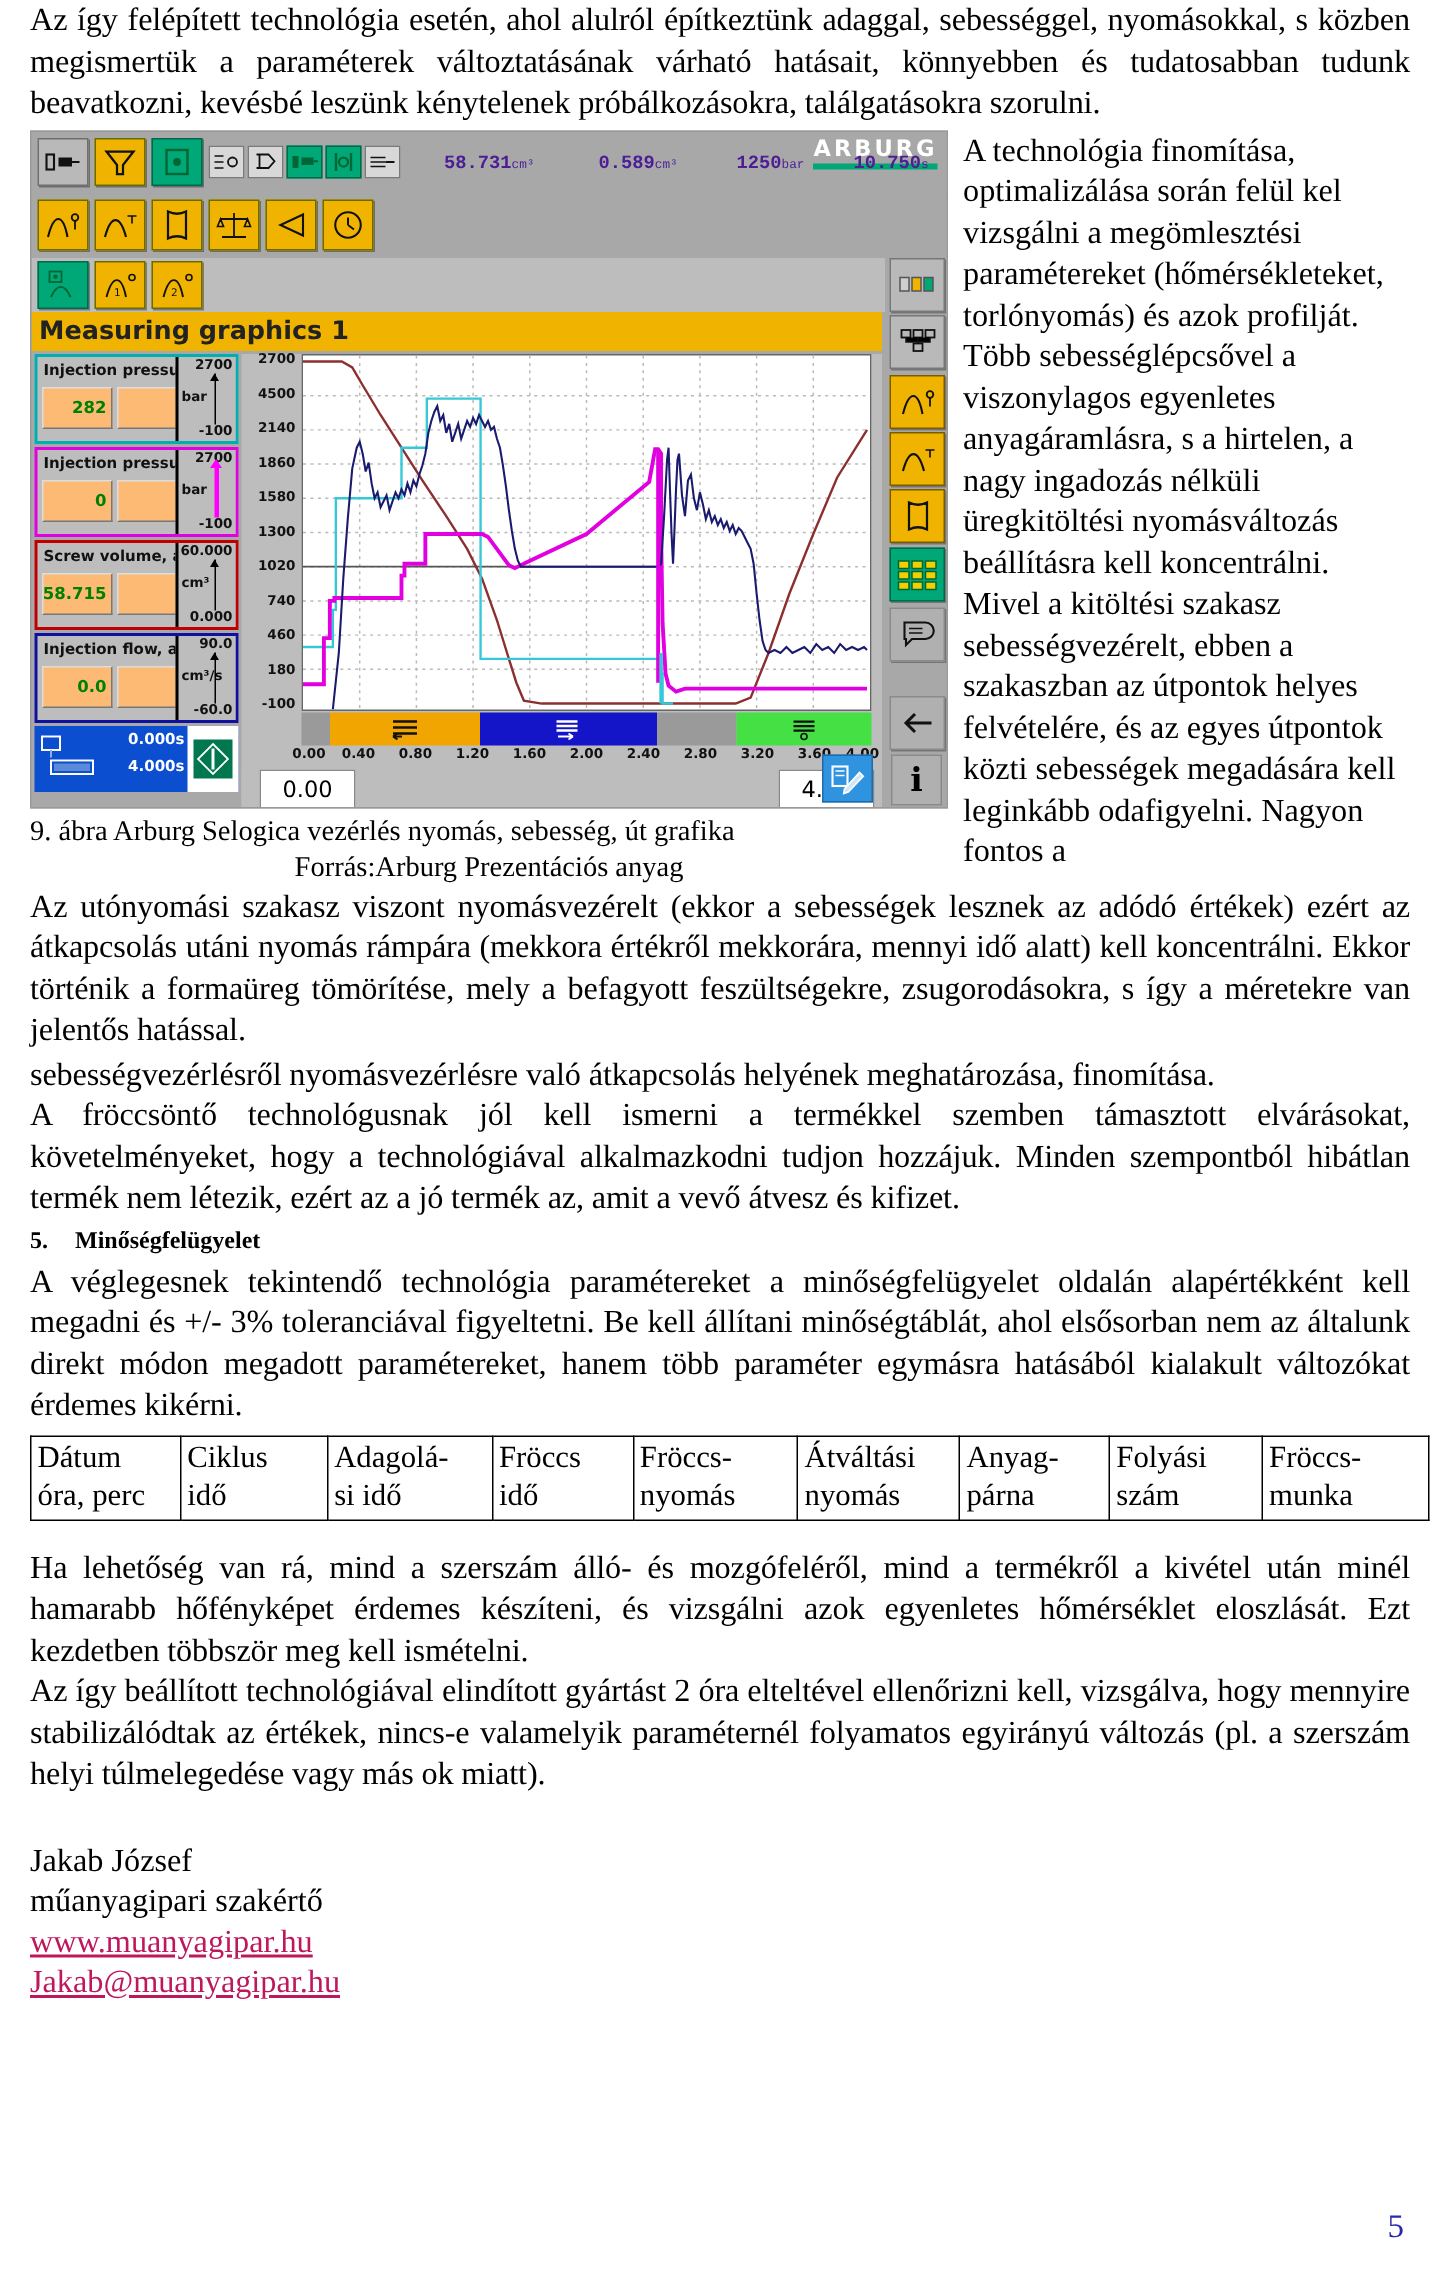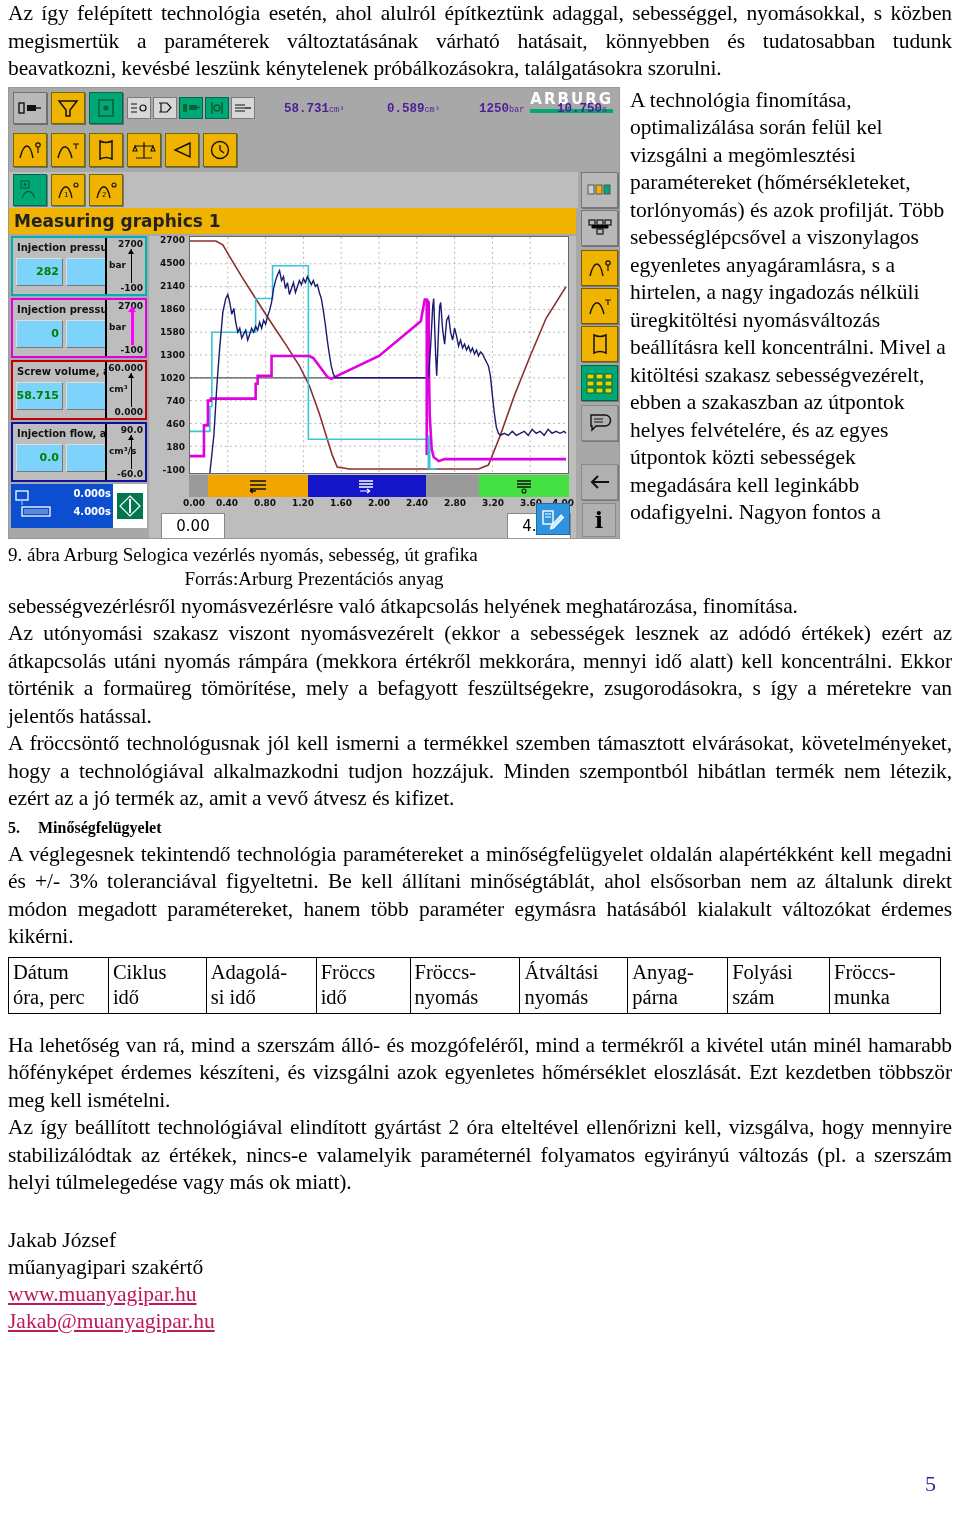--- a/index.html
+++ b/index.html
@@ -6,21 +6,21 @@
   html, body { margin: 0; padding: 0; }
   body {
     width: 960px;
     height: 1513px;
     background: #ffffff;
     font-family: "Liberation Serif", "DejaVu Serif", serif;
     color: #000000;
     position: relative;
     overflow: hidden;
   }
-  .page { position: relative; width: 960px; height: 1513px; padding: 0 8px; }
+  .page { position: relative; width: 960px; height: 1513px; padding: 0 20px; }
 
   p.body {
     font-size: 21.5px;
     line-height: 27.5px;
     text-align: justify;
     margin: 0;
     letter-spacing: -0.1px;
   }
   .intro { margin-top: 6px; }
 
@@ -91,21 +91,21 @@
   .paramcard {
     border:2px solid #000; background:#bdbdbd; height:60px; position:relative;
     margin-bottom:2px; display:flex;
   }
   .paramcard .lbl {
     font-size:10px; font-weight:bold; color:#111; position:absolute; left:4px; top:4px;
     font-family:"DejaVu Sans", sans-serif; white-space:nowrap;
   }
   .paramcard .fields { position:absolute; left:3px; top:20px; display:flex; gap:3px; }
   .paramcard .fld {
-    width:47px; height:28px; background:#7dd3fc; border:1px solid #777;
+    width:47px; height:28px; background:#fdba74; border:1px solid #777;
     border-top-color:#ddd; border-left-color:#ddd;
     display:flex; align-items:center; justify-content:flex-end;
     padding-right:3px; font-size:11px; font-weight:bold; color:#008000;
     font-family:"DejaVu Sans", sans-serif;
   }
   .paramcard .axisbox {
     position:absolute; right:0; top:0; bottom:0; width:40px; border-left:2px solid #000;
     background:#bdbdbd; font-size:9px; font-weight:bold; color:#111;
     font-family:"DejaVu Sans", sans-serif;
   }
@@ -612,22 +612,22 @@
         <div>9. ábra Arburg Selogica vezérlés nyomás, sebesség, út grafika</div>
         <div class="l2">Forrás:Arburg Prezentációs anyag</div>
       </div>
     </div>
 
     <p class="rightcol">A technológia finomítása, optimalizálása során felül kel vizsgálni a megömlesztési paramétereket (hőmérsékleteket, torlónyomás) és azok profilját. Több sebességlépcsővel a viszonylagos egyenletes anyagáramlásra, s a hirtelen, a nagy ingadozás nélküli üregkitöltési nyomásváltozás beállításra kell koncentrálni. Mivel a kitöltési szakasz sebességvezérelt, ebben a szakaszban az útpontok helyes felvételére, és az egyes útpontok közti sebességek megadására kell leginkább odafigyelni. Nagyon fontos a</p>
 
     <div class="clear"></div>
   </div>
 
+  <p class="body">Az utónyomási szakasz viszont nyomásvezérelt (ekkor a sebességek lesznek az adódó értékek) ezért az átkapcsolás utáni nyomás rámpára (mekkora értékről mekkorára, mennyi idő alatt) kell koncentrálni. Ekkor történik a formaüreg tömörítése, mely a befagyott feszültségekre, zsugorodásokra, s így a méretekre van jelentős hatással.</p>
   <p class="body" style="margin-top:2px;">sebességvezérlésről nyomásvezérlésre való átkapcsolás helyének meghatározása, finomítása.</p>
-  <p class="body">Az utónyomási szakasz viszont nyomásvezérelt (ekkor a sebességek lesznek az adódó értékek) ezért az átkapcsolás utáni nyomás rámpára (mekkora értékről mekkorára, mennyi idő alatt) kell koncentrálni. Ekkor történik a formaüreg tömörítése, mely a befagyott feszültségekre, zsugorodásokra, s így a méretekre van jelentős hatással.</p>
   <p class="body">A fröccsöntő technológusnak jól kell ismerni a termékkel szemben támasztott elvárásokat, követelményeket, hogy a technológiával alkalmazkodni tudjon hozzájuk. Minden szempontból hibátlan termék nem létezik, ezért az a jó termék az, amit a vevő átvesz és kifizet.</p>
 
   <h2 class="sec">
     <span class="num">5.</span><span>Minőségfelügyelet</span>
   </h2>
 
   <p class="body">A véglegesnek tekintendő technológia paramétereket a minőségfelügyelet oldalán alapértékként kell megadni és +/- 3% toleranciával figyeltetni. Be kell állítani minőségtáblát, ahol elsősorban nem az általunk direkt módon megadott paramétereket, hanem több paraméter egymásra hatásából kialakult változókat érdemes kikérni.</p>
 
   <table class="qtable">
     <thead>

